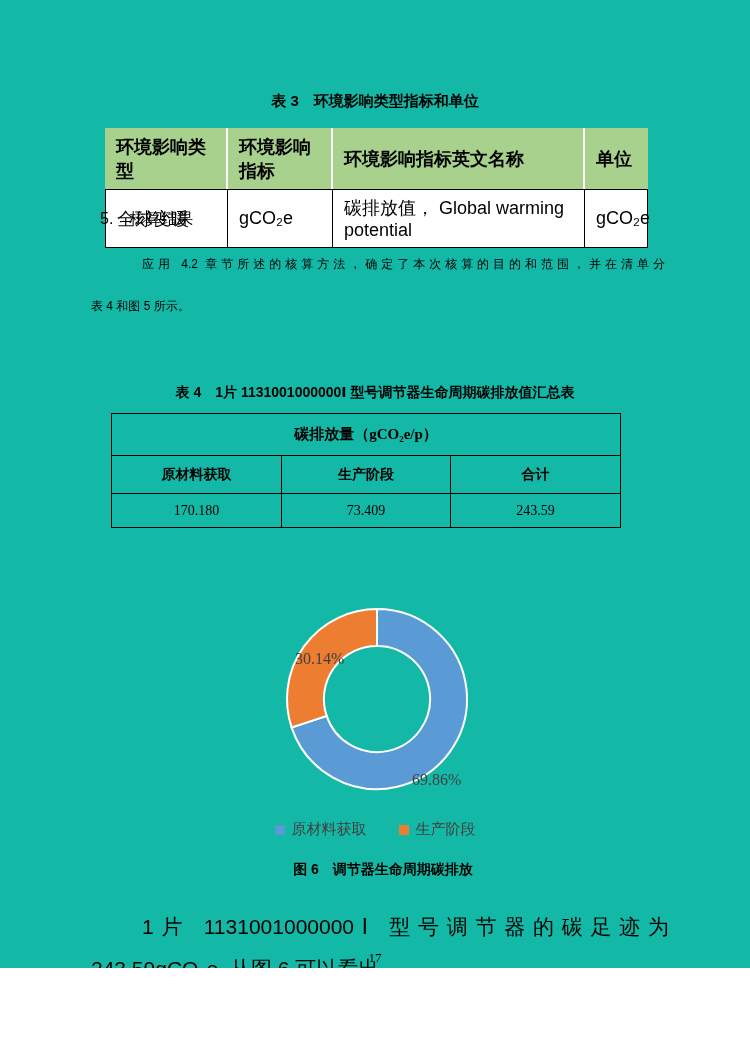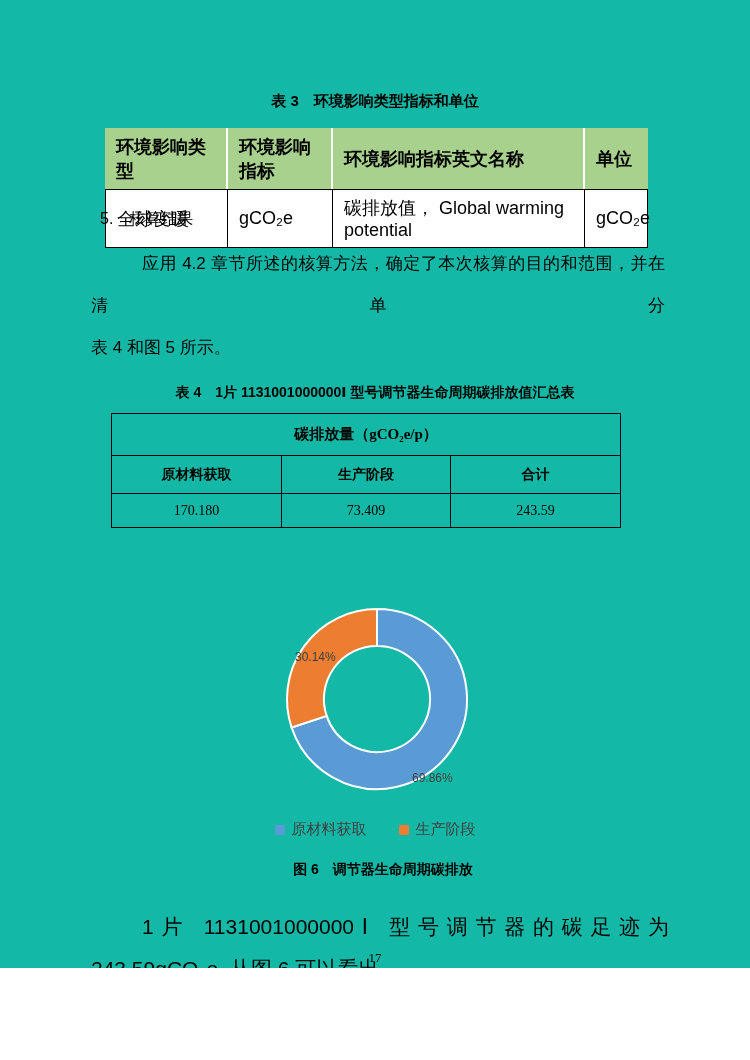--- a/index.html
+++ b/index.html
@@ -29,30 +29,30 @@
             border-collapse:collapse; table-layout:fixed; }
   .table4 th, .table4 td { border:1px solid #000; text-align:center; vertical-align:middle; }
   .table4 .t4-span  { font-size:15px; font-weight:bold; height:42px; }
   .table4 .t4-head  { font-size:14px; font-weight:bold; height:38px; }
   .table4 .t4-val   { font-family:"Liberation Serif","DejaVu Serif",serif;
                       font-size:14px; height:34px; font-weight:normal; }
   .serif-unit { font-family:"Liberation Serif","DejaVu Serif",serif; }
 
   
   .sec-heading { position:absolute; left:100px; top:209px; font-size:16px; font-weight:normal; }
-  .para1 { position:absolute; left:91px; top:243px; width:574px; font-size:17px; }
+  .para1 { position:absolute; left:91px; top:243px; width:574px; font-size:12px; }
   .para1 .jline { line-height:42px; text-align:justify; text-align-last:justify; }
   .para1 .jline.indent { text-indent:51px; }
   .para1 .lastline { line-height:42px; text-align:left; }
   .para2 { position:absolute; left:91px; top:906px; width:578px; font-size:21px;
            line-height:42px; text-indent:51px; text-align:justify; }
 
   
   .donut-wrap { position:absolute; left:267px; top:589px; width:220px; height:220px; }
-  .pct-label { position:absolute; font-size:12px; color:#404040; }
+  .pct-label { position:absolute; font-size:16px; color:#404040;font-family:Liberation Serif, serif; }
   .pct-label-main   { left:412px; top:771px; }
   .pct-label-second { left:295px; top:650px; }
   .legend { position:absolute; left:0; top:820px; width:750px;
             display:flex; justify-content:center; align-items:center; gap:32px;
             font-size:15px; color:#404040; }
   .legend-item { display:flex; align-items:center; gap:7px; }
   .legend-swatch { width:10px; height:10px; display:inline-block; }
 
   .page-num { position:absolute; left:0; top:950px; width:750px; text-align:center;
               font-family:"Liberation Serif","DejaVu Serif",serif; font-size:13px; }

